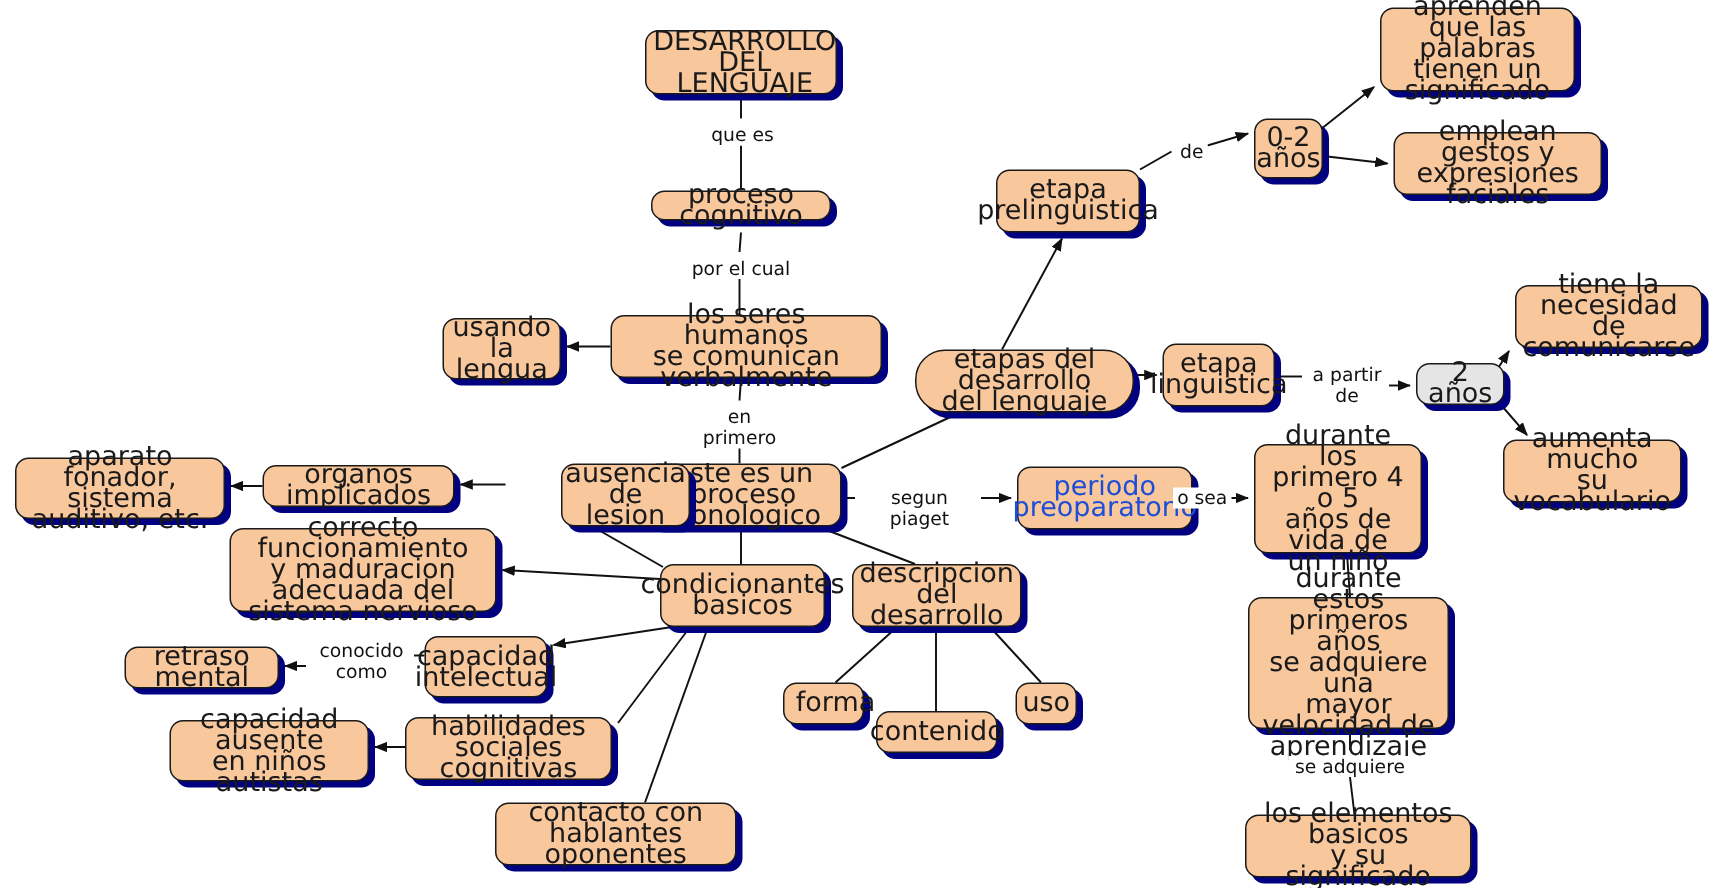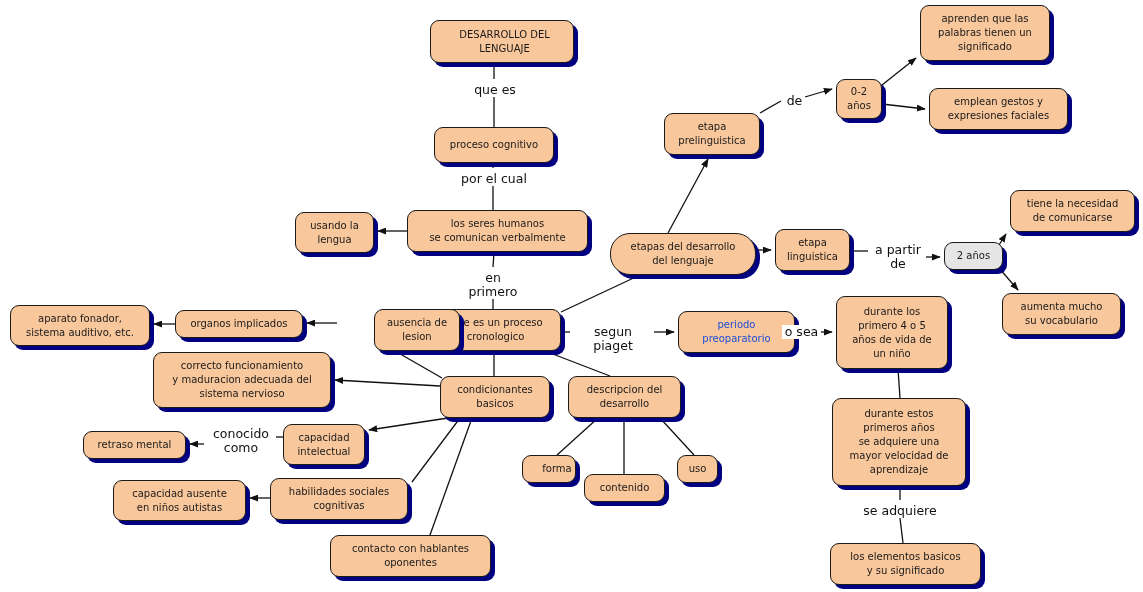--- a/index.html
+++ b/index.html
@@ -24,21 +24,21 @@
     pointer-events: none;
   }
   .node {
     position: absolute;
     box-sizing: border-box;
     background: #f9c79c;
     border: 1px solid #1a1a1a;
     border-radius: 9px;
     box-shadow: 4px 4px 0 0 #000080;
     color: #1a1a1a;
-    font-size: 10px;
+    font-size: 18px;
     line-height: 14px;
     display: flex;
     align-items: center;
     justify-content: center;
     text-align: center;
     padding: 3px 7px;
     white-space: pre-line;
     z-index: 3;
   }
   .edge-label {
@@ -101,23 +101,23 @@
         <line x1="805" y1="97" x2="832" y2="89" stroke="#111111" stroke-width="1.3" marker-end="url(#arrowhead)"></line>
         <line x1="882" y1="85" x2="916" y2="58" stroke="#111111" stroke-width="1.3" marker-end="url(#arrowhead)"></line>
         <line x1="882" y1="104" x2="925" y2="109" stroke="#111111" stroke-width="1.3" marker-end="url(#arrowhead)"></line>
         <line x1="850" y1="251" x2="868" y2="251" stroke="#111111" stroke-width="1.3"></line>
         <line x1="926" y1="257" x2="940" y2="257" stroke="#111111" stroke-width="1.3" marker-end="url(#arrowhead)"></line>
         <line x1="999" y1="245" x2="1006" y2="234" stroke="#111111" stroke-width="1.3" marker-end="url(#arrowhead)"></line>
         <line x1="999" y1="268" x2="1018" y2="290" stroke="#111111" stroke-width="1.3" marker-end="url(#arrowhead)"></line>
       </g>
   </svg>
   <div id="nodes-container">
-      <div class="node" style="left: 430px; top: 20px; width: 144px; height: 43px; background: rgb(249, 199, 156); border-color: rgb(26, 26, 26); box-shadow: rgb(0, 0, 128) 4px 4px 0px 0px; color: rgb(26, 26, 26); padding-left: 12px;">DESARROLLO DEL
+      <div class="node" style="left: 430px; top: 20px; width: 128px; height: 43px; background: rgb(249, 199, 156); border-color: rgb(26, 26, 26); box-shadow: rgb(0, 0, 128) 4px 4px 0px 0px; color: rgb(26, 26, 26); padding-left: 12px;">DESARROLLO DEL
 LENGUAJE</div>
-      <div class="node" style="left: 434px; top: 127px; width: 120px; height: 36px; background: rgb(249, 199, 156); border-color: rgb(26, 26, 26); box-shadow: rgb(0, 0, 128) 4px 4px 0px 0px; color: rgb(26, 26, 26);">proceso cognitivo</div>
+      <div class="node" style="left: 434px; top: 127px; width: 120px; height: 20px; background: rgb(249, 199, 156); border-color: rgb(26, 26, 26); box-shadow: rgb(0, 0, 128) 4px 4px 0px 0px; color: rgb(26, 26, 26);">proceso cognitivo</div>
       <div class="node" style="left: 407px; top: 210px; width: 181px; height: 42px; background: rgb(249, 199, 156); border-color: rgb(26, 26, 26); box-shadow: rgb(0, 0, 128) 4px 4px 0px 0px; color: rgb(26, 26, 26);">los seres humanos
 se comunican verbalmente</div>
       <div class="node" style="left: 295px; top: 212px; width: 79px; height: 41px; background: rgb(249, 199, 156); border-color: rgb(26, 26, 26); box-shadow: rgb(0, 0, 128) 4px 4px 0px 0px; color: rgb(26, 26, 26);">usando la
 lengua</div>
       <div class="node" style="left: 430px; top: 309px; width: 131px; height: 42px; background: rgb(249, 199, 156); border-color: rgb(26, 26, 26); box-shadow: rgb(0, 0, 128) 4px 4px 0px 0px; color: rgb(26, 26, 26);">este es un proceso
 cronologico</div>
       <div class="node" style="left: 337px; top: 309px; width: 86px; height: 42px; background: rgb(249, 199, 156); border-color: rgb(26, 26, 26); box-shadow: rgb(0, 0, 128) 4px 4px 0px 0px; color: rgb(26, 26, 26); margin-left: 37px;">ausencia de
 lesion</div>
       <div class="node" style="left: 175px; top: 310px; width: 128px; height: 28px; background: rgb(249, 199, 156); border-color: rgb(26, 26, 26); box-shadow: rgb(0, 0, 128) 4px 4px 0px 0px; color: rgb(26, 26, 26);">organos implicados</div>
       <div class="node" style="left: 10px; top: 305px; width: 140px; height: 41px; background: rgb(249, 199, 156); border-color: rgb(26, 26, 26); box-shadow: rgb(0, 0, 128) 4px 4px 0px 0px; color: rgb(26, 26, 26);">aparato fonador,

